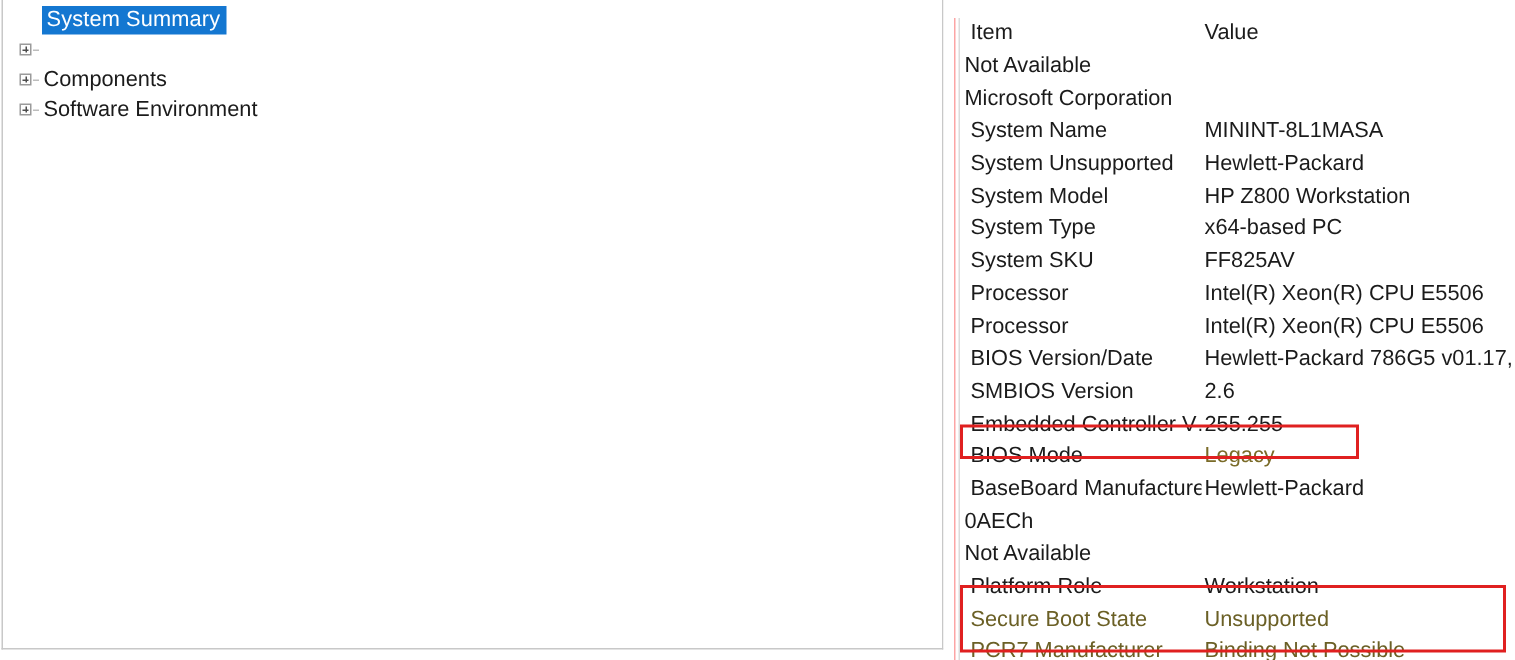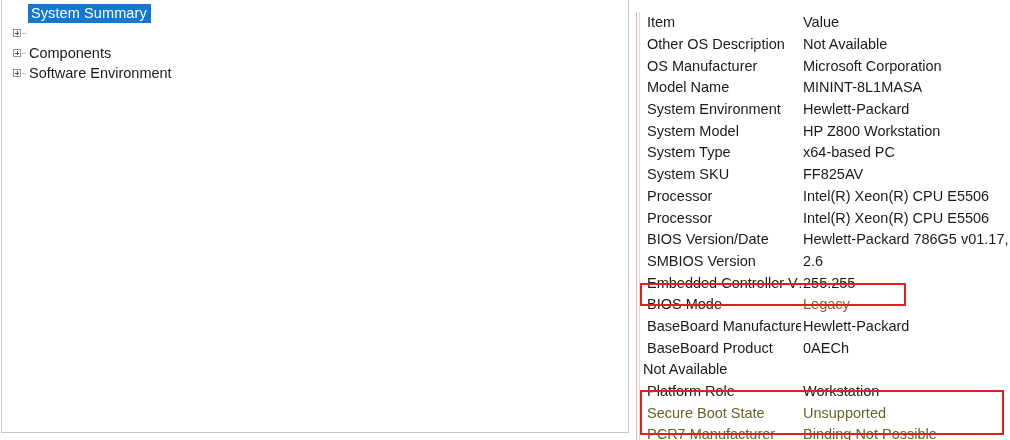--- a/index.html
+++ b/index.html
@@ -259,33 +259,31 @@
 
   <div id="detail-pane">
     <div class="grid" id="detail-grid">
 
       <div class="grid-row header">
         <div class="cell-item">Item</div>
         <div class="cell-value">Value</div>
       </div>
 
     <div class="grid-row">
-          <div class="cell-item">Other OS Description</div>
           <div class="cell-value">Not Available</div>
         </div>
         <div class="grid-row">
-          <div class="cell-item">OS Manufacturer</div>
           <div class="cell-value">Microsoft Corporation</div>
         </div>
         <div class="grid-row">
-          <div class="cell-item">Model Name</div>
+          <div class="cell-item">System Name</div>
           <div class="cell-value">MININT-8L1MASA</div>
         </div>
         <div class="grid-row">
-          <div class="cell-item">System Environment</div>
+          <div class="cell-item">System Unsupported</div>
           <div class="cell-value">Hewlett-Packard</div>
         </div>
         <div class="grid-row">
           <div class="cell-item">System Model</div>
           <div class="cell-value">HP Z800 Workstation</div>
         </div>
         <div class="grid-row">
           <div class="cell-item">System Type</div>
           <div class="cell-value">x64-based PC</div>
         </div>
@@ -315,21 +313,20 @@
         </div>
         <div class="grid-row">
           <div class="cell-item">BIOS Mode</div>
           <div class="cell-value olive-val">Legacy</div>
         </div>
         <div class="grid-row">
           <div class="cell-item">BaseBoard Manufacturer</div>
           <div class="cell-value">Hewlett-Packard</div>
         </div>
         <div class="grid-row">
-          <div class="cell-item">BaseBoard Product</div>
           <div class="cell-value">0AECh</div>
         </div>
         <div class="grid-row">
           <div class="cell-value">Not Available</div>
         </div>
         <div class="grid-row">
           <div class="cell-item">Platform Role</div>
           <div class="cell-value">Workstation</div>
         </div>
         <div class="grid-row olive">

